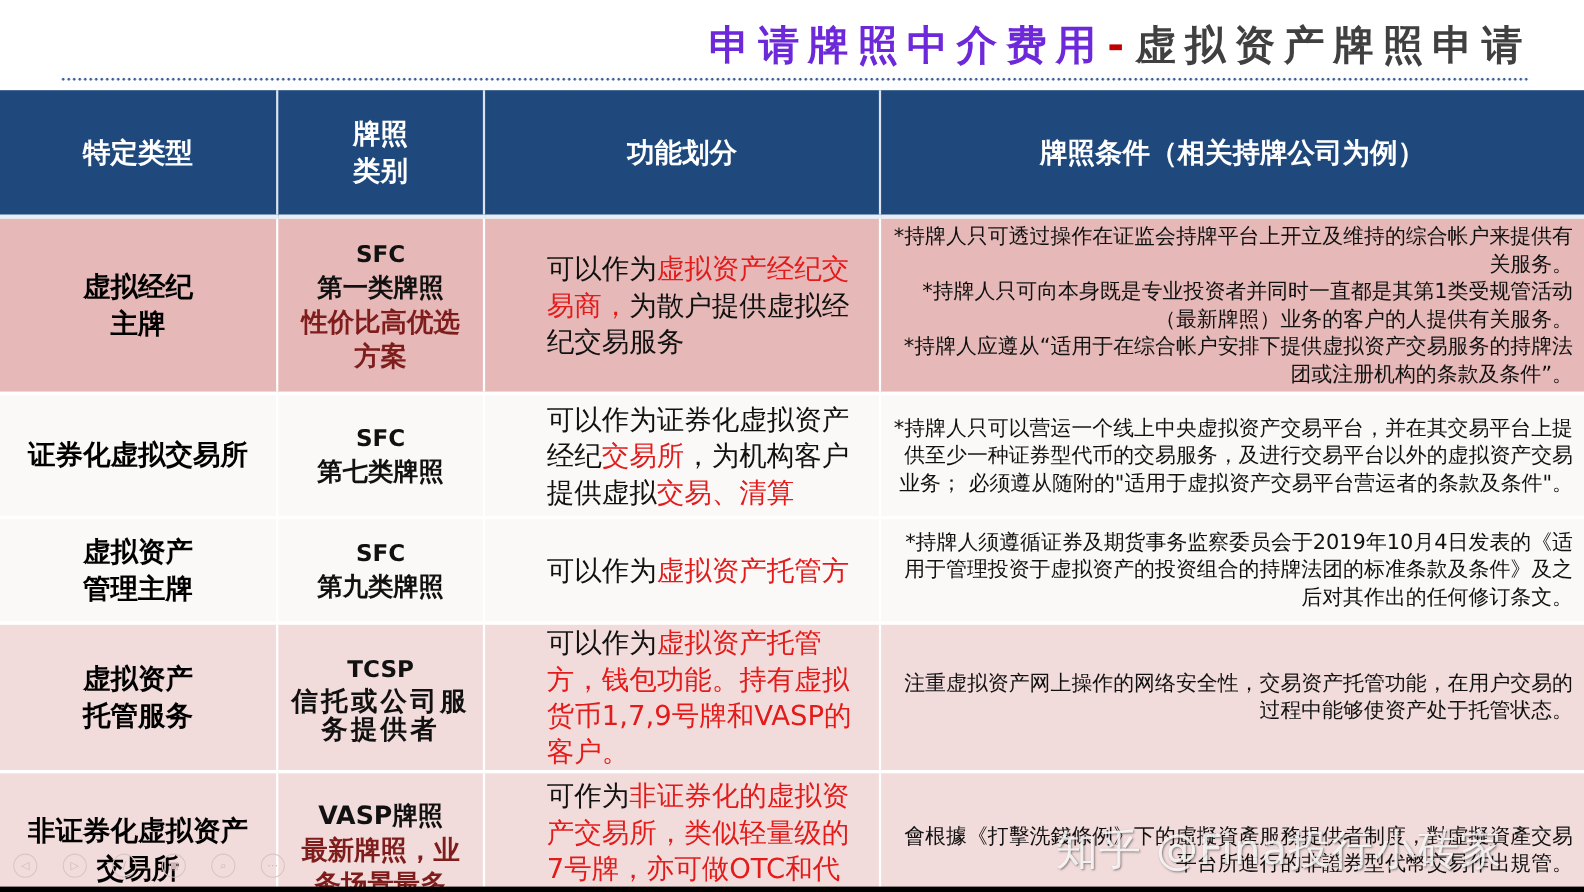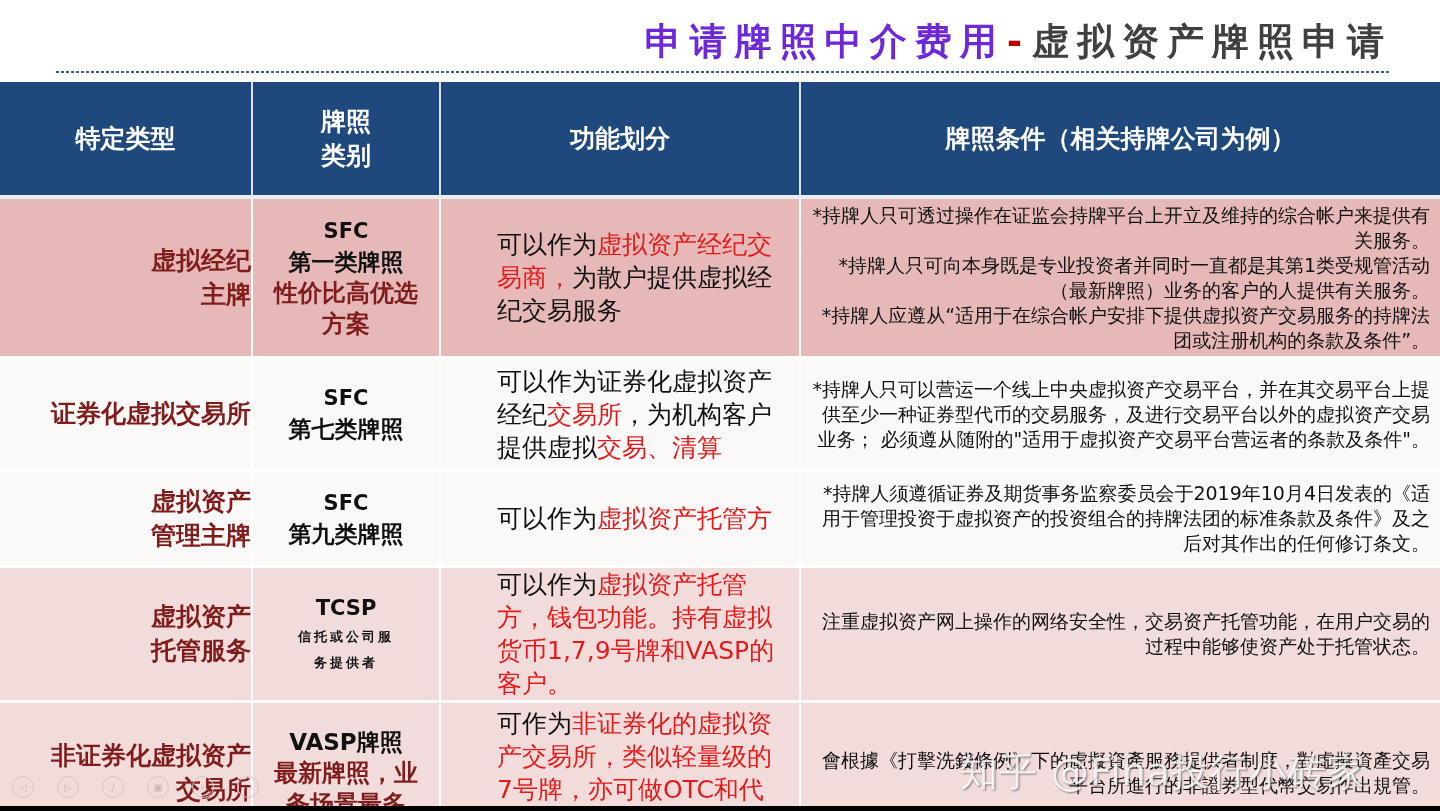--- a/index.html
+++ b/index.html
@@ -40,28 +40,28 @@
     border-right: 2px solid #ffffff; border-bottom: 3px solid #ffffff;
     vertical-align: middle; padding: 0;
   }
   table.grid td:last-child { border-right: none; text-align: right; }
   tr.r1 td { background: #e6b9b8; height: 157px; }
   tr.r2 td { background: #fbf9f8; height: 110px; }
   tr.r3 td { background: #fbf9f8; height: 93px; }
   tr.r4 td { background: #f2dcdb; height: 103px; }
   tr.r5 td { background: #f2dcdb; height: 140px; border-bottom: none; }
   .type {
-    text-align: right; font-weight: bold; font-size: 25px; color: #7f1d1d;
+    text-align: center; font-weight: bold; font-size: 25px; color: #000000;
     line-height: 34px;
   }
   .lic { text-align: center; font-weight: bold; color: #111; line-height: 31px; font-size: 23px; }
   .lic .code { font-size: 21px; display: block; }
   .lic .line { display: block; }
   .lic .red { color: #7f1d1d; font-size: 24px; }
-  .lic .small { font-size: 13px; letter-spacing: 3px; line-height: 26px; display: block; }
+  .lic .small { font-size: 24px; letter-spacing: 3px; line-height: 26px; display: block; }
   .func {
     font-size: 25px; line-height: 33px; color: #111;
     padding: 0 14px 0 12px;
     margin-left: 44px;
   }
   .func .hl { color: #e31b1b; }
   .cond {
     font-size: 19px; line-height: 25px; color: #111;
     padding: 0 10px 0 10px;
   }

